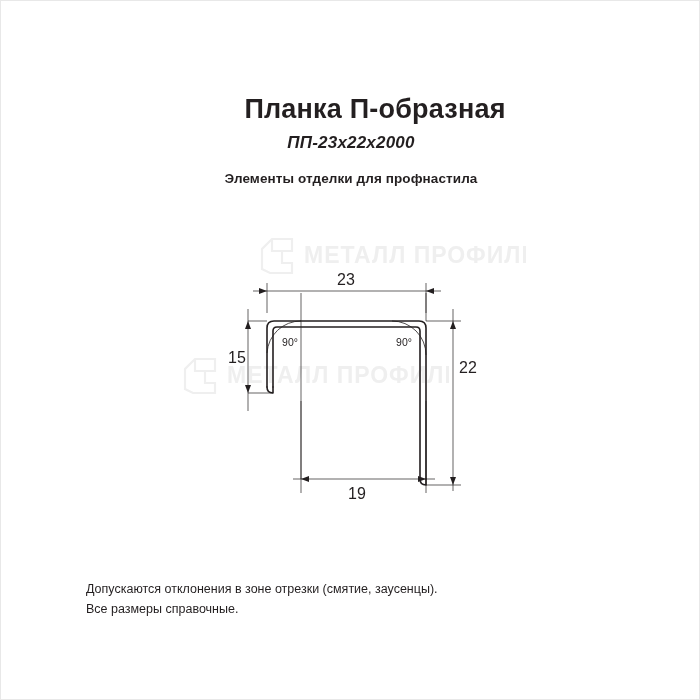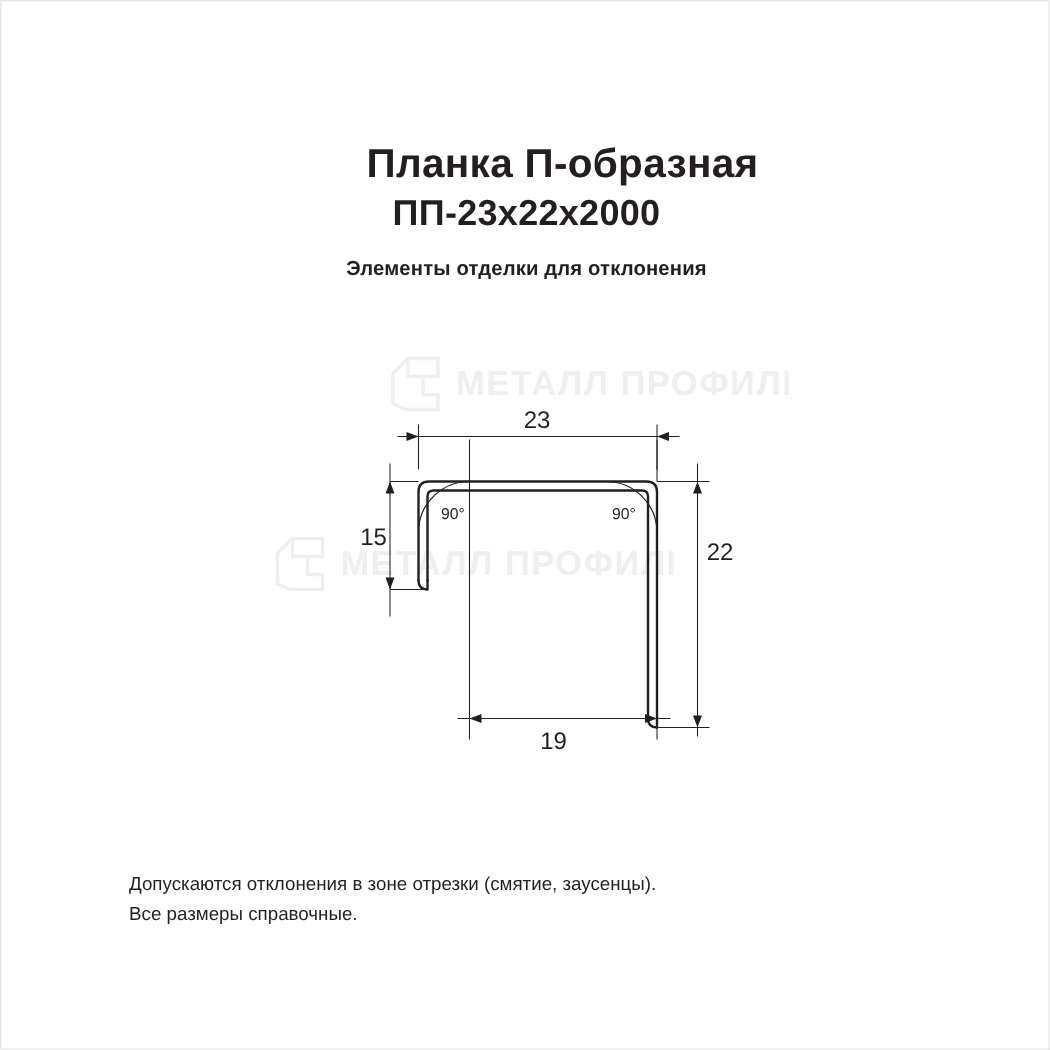--- a/index.html
+++ b/index.html
@@ -32,36 +32,37 @@
   }
   .title-line1 {
     font-size: 27px;
     font-weight: bold;
     letter-spacing: 0.2px;
     line-height: 32px;
     white-space: nowrap;
     margin-left: 48px;
   }
   .title-line2 {
-    font-size: 24px;
+    font-size: 17px;
     font-weight: bold;
     letter-spacing: 0.2px;
     line-height: 32px;
     white-space: nowrap;
     margin-top: 2px;
+    font-style: italic;
   }
   .subtitle {
     font-size: 13.5px;
     font-weight: bold;
     margin-top: 12px;
     letter-spacing: 0.1px;
   }
   .drawing {
     position: absolute;
-    left: 16px;
+    left: 4px;
     top: 200px;
     width: 593px;
     height: 330px;
   }
   .notes {
     position: absolute;
     left: 85px;
     top: 578px;
     font-size: 12.5px;
     line-height: 20px;
@@ -97,21 +98,21 @@
         <path d="M6 36 L6 16 L16 6 L36 6 L36 18 L26 18 L26 30 L36 30 L36 40 L14 40 Z"></path>
         <path d="M16 6 L16 18 L26 18"></path>
       </g>
       <text x="48" y="30" font-family="Liberation Sans, sans-serif" font-size="23" font-weight="bold" fill="#efefef" letter-spacing="1">МЕТАЛЛ ПРОФИЛЬ</text>
     </svg>
   </div>
 
   <div class="title-block">
     <div class="title-line1">Планка П-образная</div>
     <div class="title-line2">ПП-23х22х2000</div>
-    <div class="subtitle">Элементы отделки для отклонения</div>
+    <div class="subtitle">Элементы отделки для профнастила</div>
   </div>
 
   <div class="drawing">
     <svg width="700" height="330" viewBox="0 0 700 330">
 
       <g fill="none" stroke="#231f20" stroke-width="1.6" stroke-linejoin="round" stroke-linecap="round">
 
         <path d="M262 186
                  L262 127
                  Q262 120 269 120

